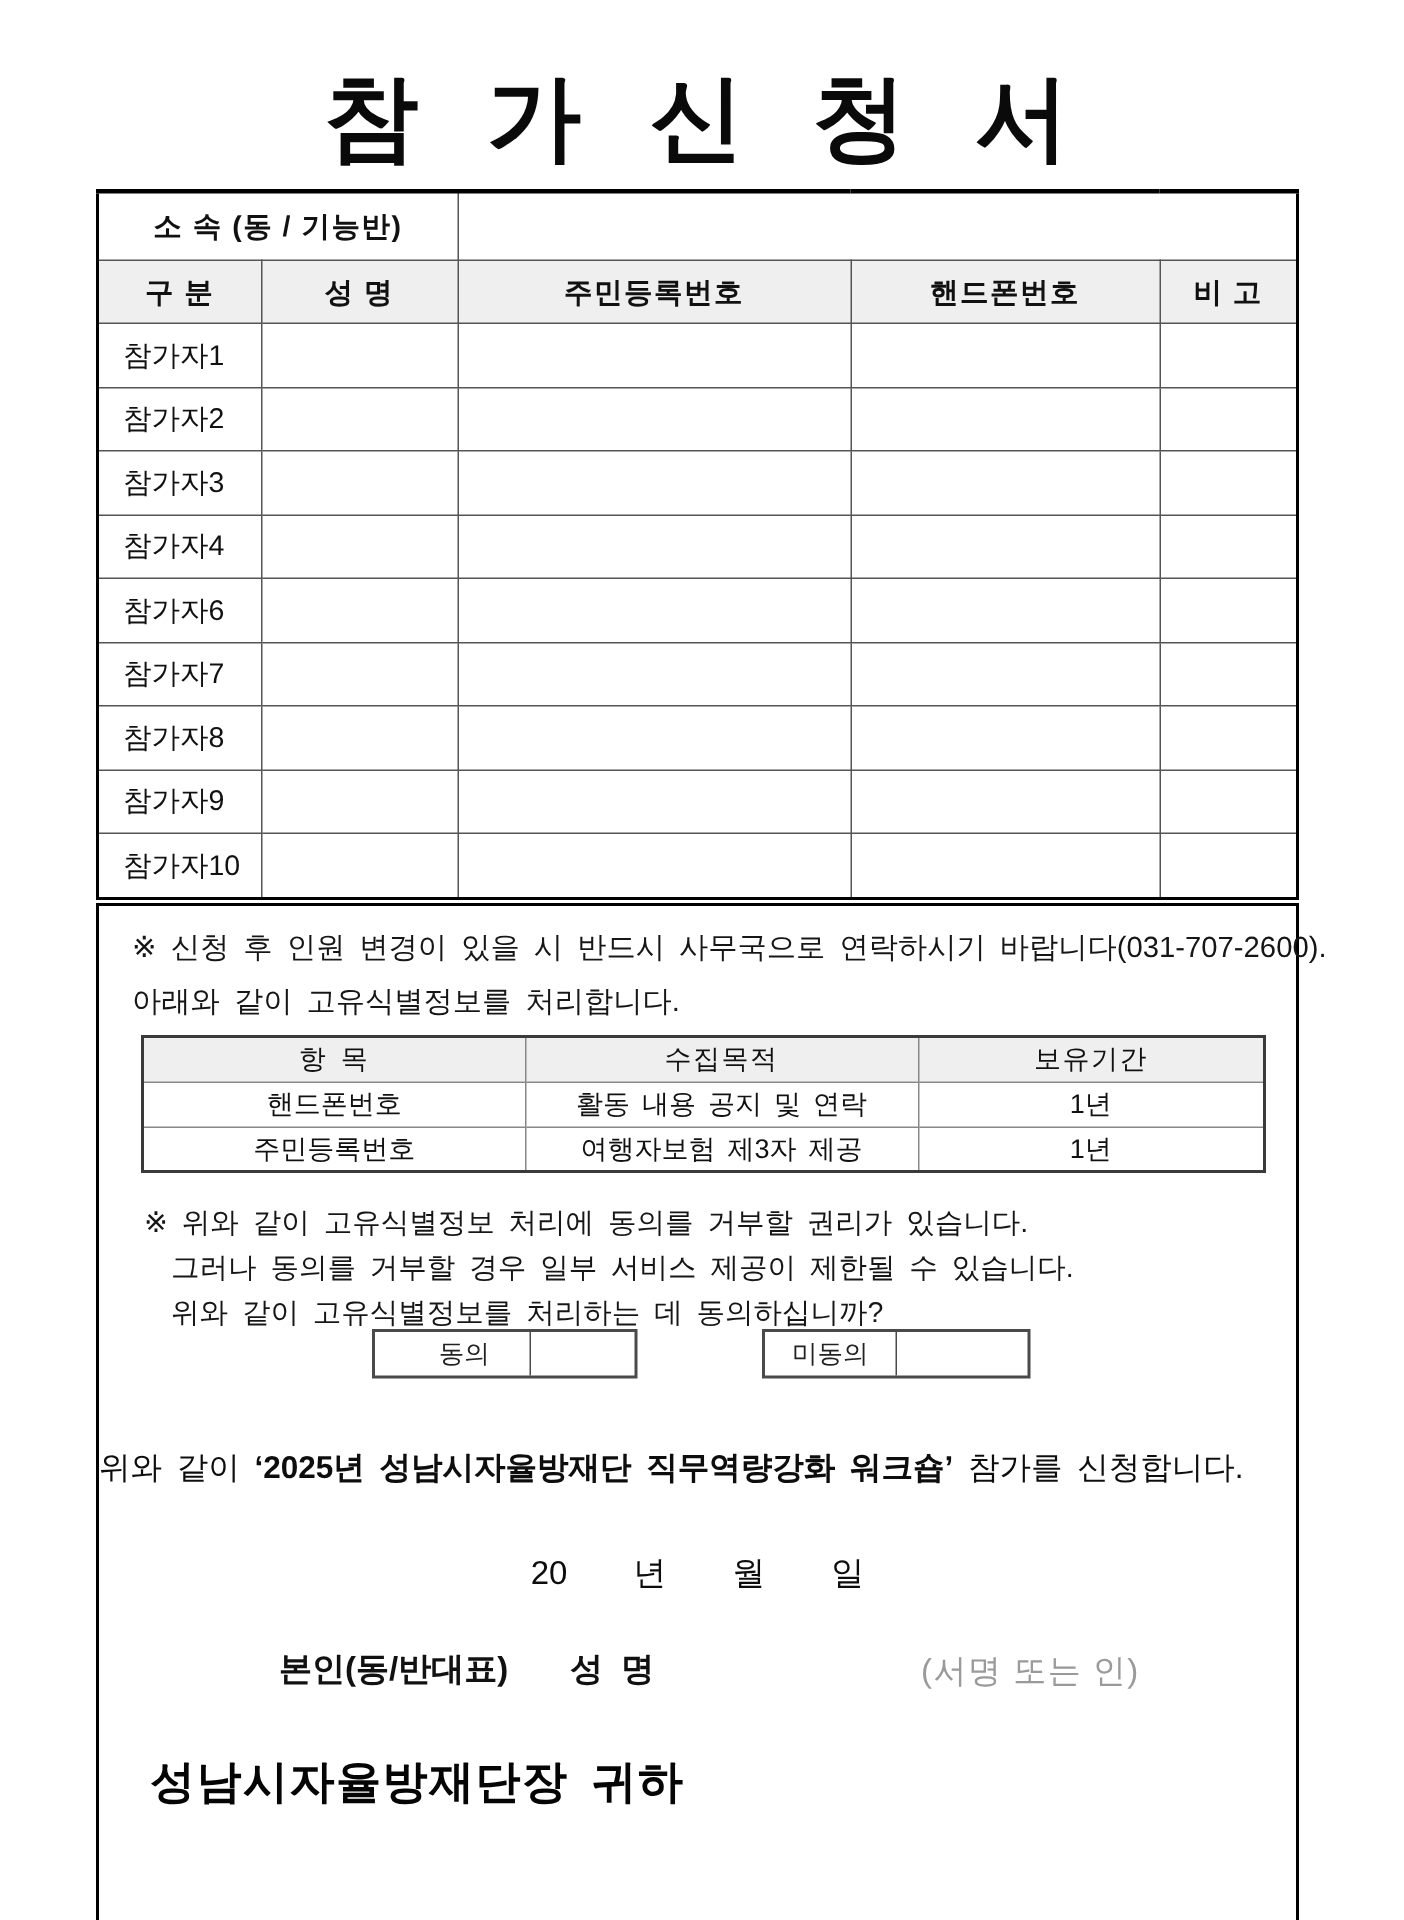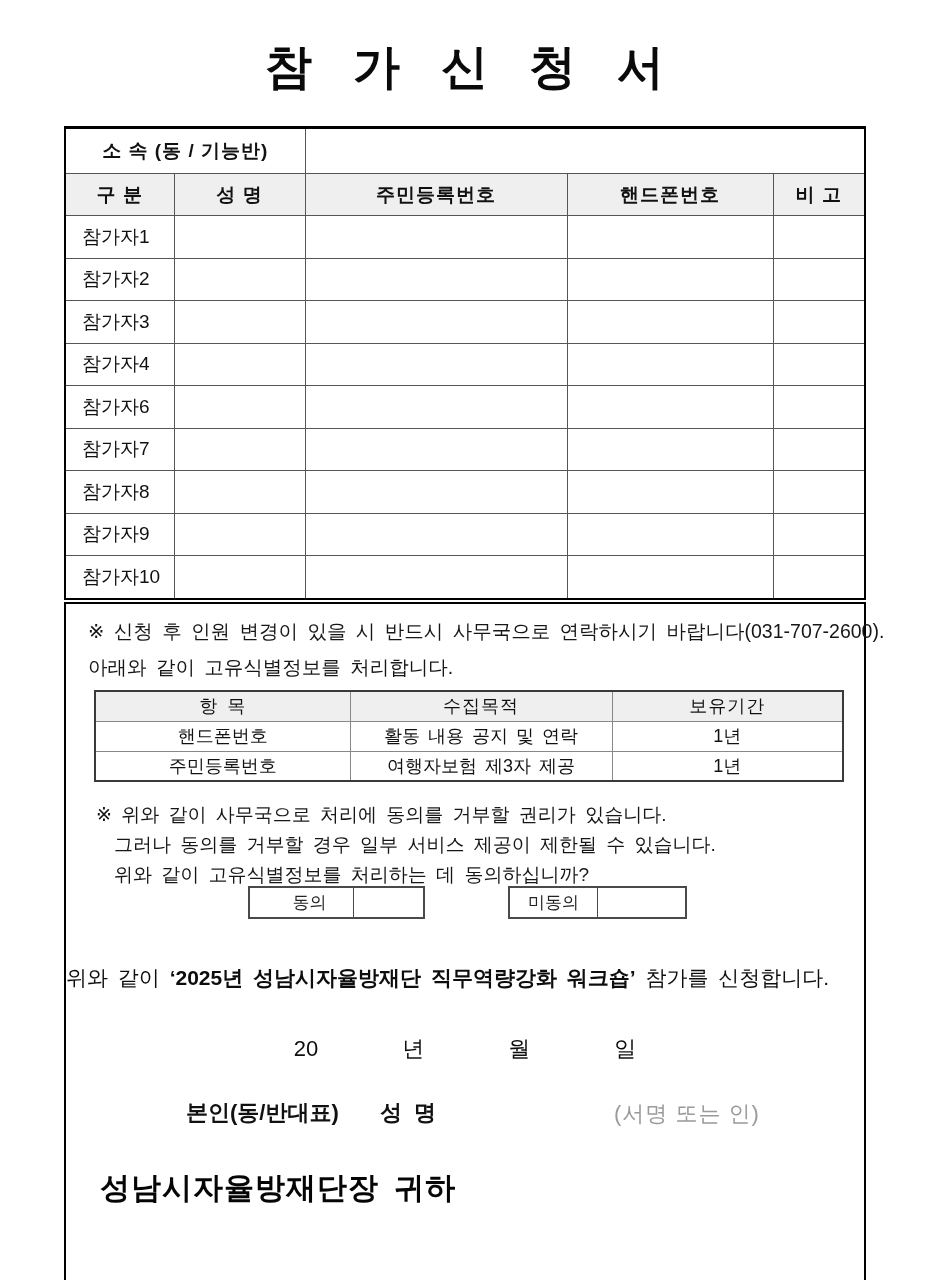--- a/index.html
+++ b/index.html
@@ -16,21 +16,21 @@
     overflow: hidden;
   }
   .abs { position: absolute; }
 
   
   .doc-title {
     position: absolute;
     top: 36px; left: 0;
     width: 100%;
     text-align: center;
-    font-size: 47px;
+    font-size: 63px;
     font-weight: 800;
     letter-spacing: 7px;
     word-spacing: 14px;
     color: #0a0a0a;
   }
 
   
   table.main {
     position: absolute;
     left: 64px; top: 126px;
@@ -128,21 +128,21 @@
 
   
   .date-line {
     position: absolute;
     top: 430px; left: 0;
     width: 100%;
     text-align: center;
     font-size: 22px;
     color: #0d0d0d;
   }
-  .date-line span { margin: 0 42px; }
+  .date-line span { margin: 0 22px; }
 
   
   .sig-applicant { left: 120px; top: 494px; font-size: 22px; font-weight: 600; color: #111; }
   .sig-name     { left: 314px; top: 494px; font-size: 22px; font-weight: 600; letter-spacing: 3px; color: #111; }
   .sig-hint     { left: 548px; top: 495px; font-size: 22px; color: #9a9a9a; letter-spacing: 1px; }
 
   
   .recipient {
     position: absolute;
     left: 34px; top: 564px;
@@ -269,21 +269,21 @@
           <td>1년</td>
         </tr>
         <tr>
           <td>주민등록번호</td>
           <td>여행자보험 제3자 제공</td>
           <td>1년</td>
         </tr>
       </tbody>
     </table>
 
-    <div class="note-line abs" style="left:30px; top:198px; font-size:19px;">※ 위와 같이 사무국으로 처리에 동의를 거부할 권리가 있습니다.</div>
+    <div class="note-line abs" style="left:30px; top:198px; font-size:19px;">※ 위와 같이 고유식별정보 처리에 동의를 거부할 권리가 있습니다.</div>
     <div class="note-line abs" style="left:48px; top:228px; font-size:19px;">그러나 동의를 거부할 경우 일부 서비스 제공이 제한될 수 있습니다.</div>
     <div class="note-line abs" style="left:48px; top:258px; font-size:19px;">위와 같이 고유식별정보를 처리하는 데 동의하십니까?</div>
 
     <div class="choice-box" style="left:182px; top:282px; width:177px;padding-left:16px;">
       <div class="choice-label">동의</div>
       <div class="choice-value"></div>
     </div>
     <div class="choice-box" style="left:442px; top:282px; width:179px;">
       <div class="choice-label">미동의</div>
       <div class="choice-value"></div>

